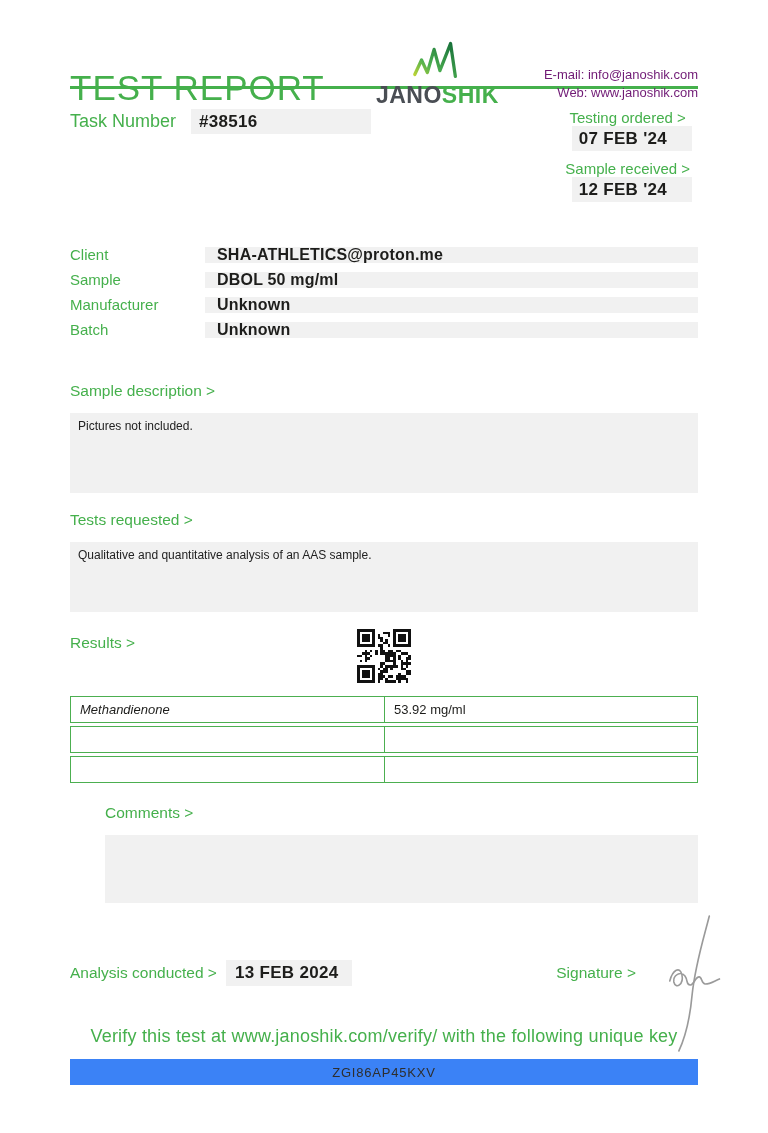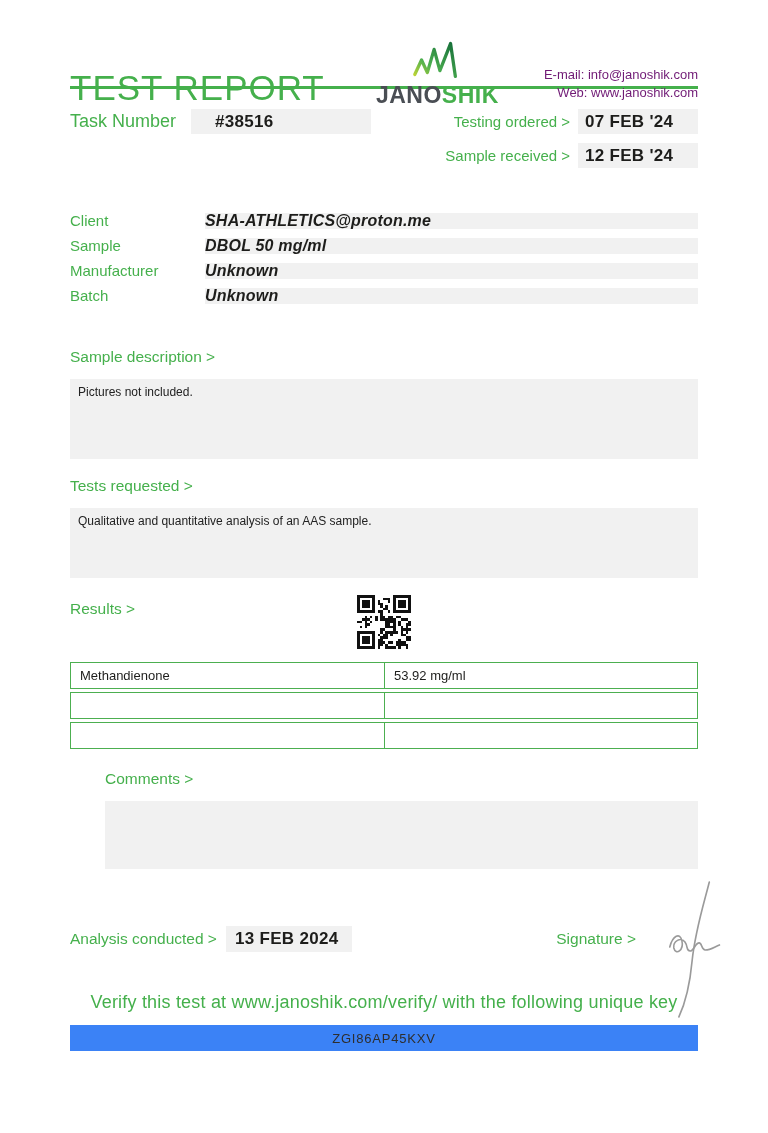--- a/index.html
+++ b/index.html
@@ -23,48 +23,48 @@
   .logo-word{font-size:23px;font-weight:700;letter-spacing:0.5px;margin-top:2px;white-space:nowrap;}
   .logo-word .jano{color:var(--logo-dark);}
   .logo-word .shik{color:var(--accent-green);}
   .contact{margin-top:26px;text-align:right;font-size:13px;line-height:1.4;color:#701a75;white-space:nowrap;}
   .rule{height:3px;background:var(--accent-green);border:none;margin-top:0;}
 
   
   .task-section{display:flex;justify-content:space-between;margin-top:20px;}
   .task-left{display:flex;align-items:flex-start;}
   .task-label{color:var(--accent-green);font-size:18px;margin-top:2px;white-space:nowrap;}
-  .task-value{width:180px;height:25px;background:var(--box-gray);margin-left:15px;font-size:17px;font-weight:700;display:flex;align-items:center;padding-left:24px;letter-spacing:0.3px;}
+  .task-value{width:180px;height:25px;background:var(--box-gray);margin-left:15px;font-size:17px;font-weight:700;display:flex;align-items:center;padding-left:8px;letter-spacing:0.3px;}
   .ordered-col{display:flex;flex-direction:column;gap:9px;}
-  .ordered-row{display:flex;align-items:center;justify-content:flex-end;}
+  .ordered-row{display:flex;align-items:center;flex-direction:column;}
   .ordered-label{color:var(--accent-green);font-size:15px;margin-right:8px;white-space:nowrap;}
   .date-box{width:120px;height:25px;background:var(--box-gray);font-size:17px;font-weight:700;display:flex;align-items:center;padding-left:7px;letter-spacing:0.3px;white-space:nowrap;}
 
   
   .details{margin-top:44px;}
   .detail-row{display:flex;align-items:center;margin-bottom:8px;}
   .detail-label{width:135px;color:var(--accent-green);font-size:15px;flex:none;}
-  .detail-value{flex:1;height:16px;background:var(--box-gray);font-size:16px;font-weight:700;display:flex;align-items:center;padding-left:0;letter-spacing:0.2px;font-style:italic;}
+  .detail-value{flex:1;height:16px;background:var(--box-gray);font-size:16px;font-weight:700;display:flex;align-items:center;padding-left:12px;letter-spacing:0.2px;}
 
   
   .section-heading{color:var(--accent-green);font-size:15.5px;white-space:nowrap;}
   .sample-desc{margin-top:44px;}
   .gray-box{margin-top:13px;background:var(--box-gray);padding:6px 8px;font-size:12px;color:#222;}
   .desc-box{height:80px;}
   .tests{margin-top:18px;}
   .tests-box{height:70px;}
 
   
   .results{position:relative;margin-top:22px;}
   .qr{position:absolute;left:50%;top:-5px;transform:translateX(-50%);}
   .results-heading{margin-top:0;}
   .results-table{margin-top:44px;}
   .r-row{display:flex;height:27px;margin-bottom:3px;}
   .r-cell{border:1.2px solid var(--table-green);display:flex;align-items:center;font-size:13px;padding-left:9px;background:#fff;}
-  .r-cell.c1{width:50%;border-right:none;}
+  .r-cell.c1{width:50%;border-right:none;font-style:italic;}
   .r-cell.c2{flex:1;}
 
   
   .comments{margin-top:21px;padding-left:35px;}
   .comments-box{height:68px;}
 
   
   .footer-row{display:flex;justify-content:space-between;align-items:center;margin-top:57px;}
   .analysis{display:flex;align-items:center;}
   .analysis-label{color:var(--accent-green);font-size:15.5px;white-space:nowrap;}

